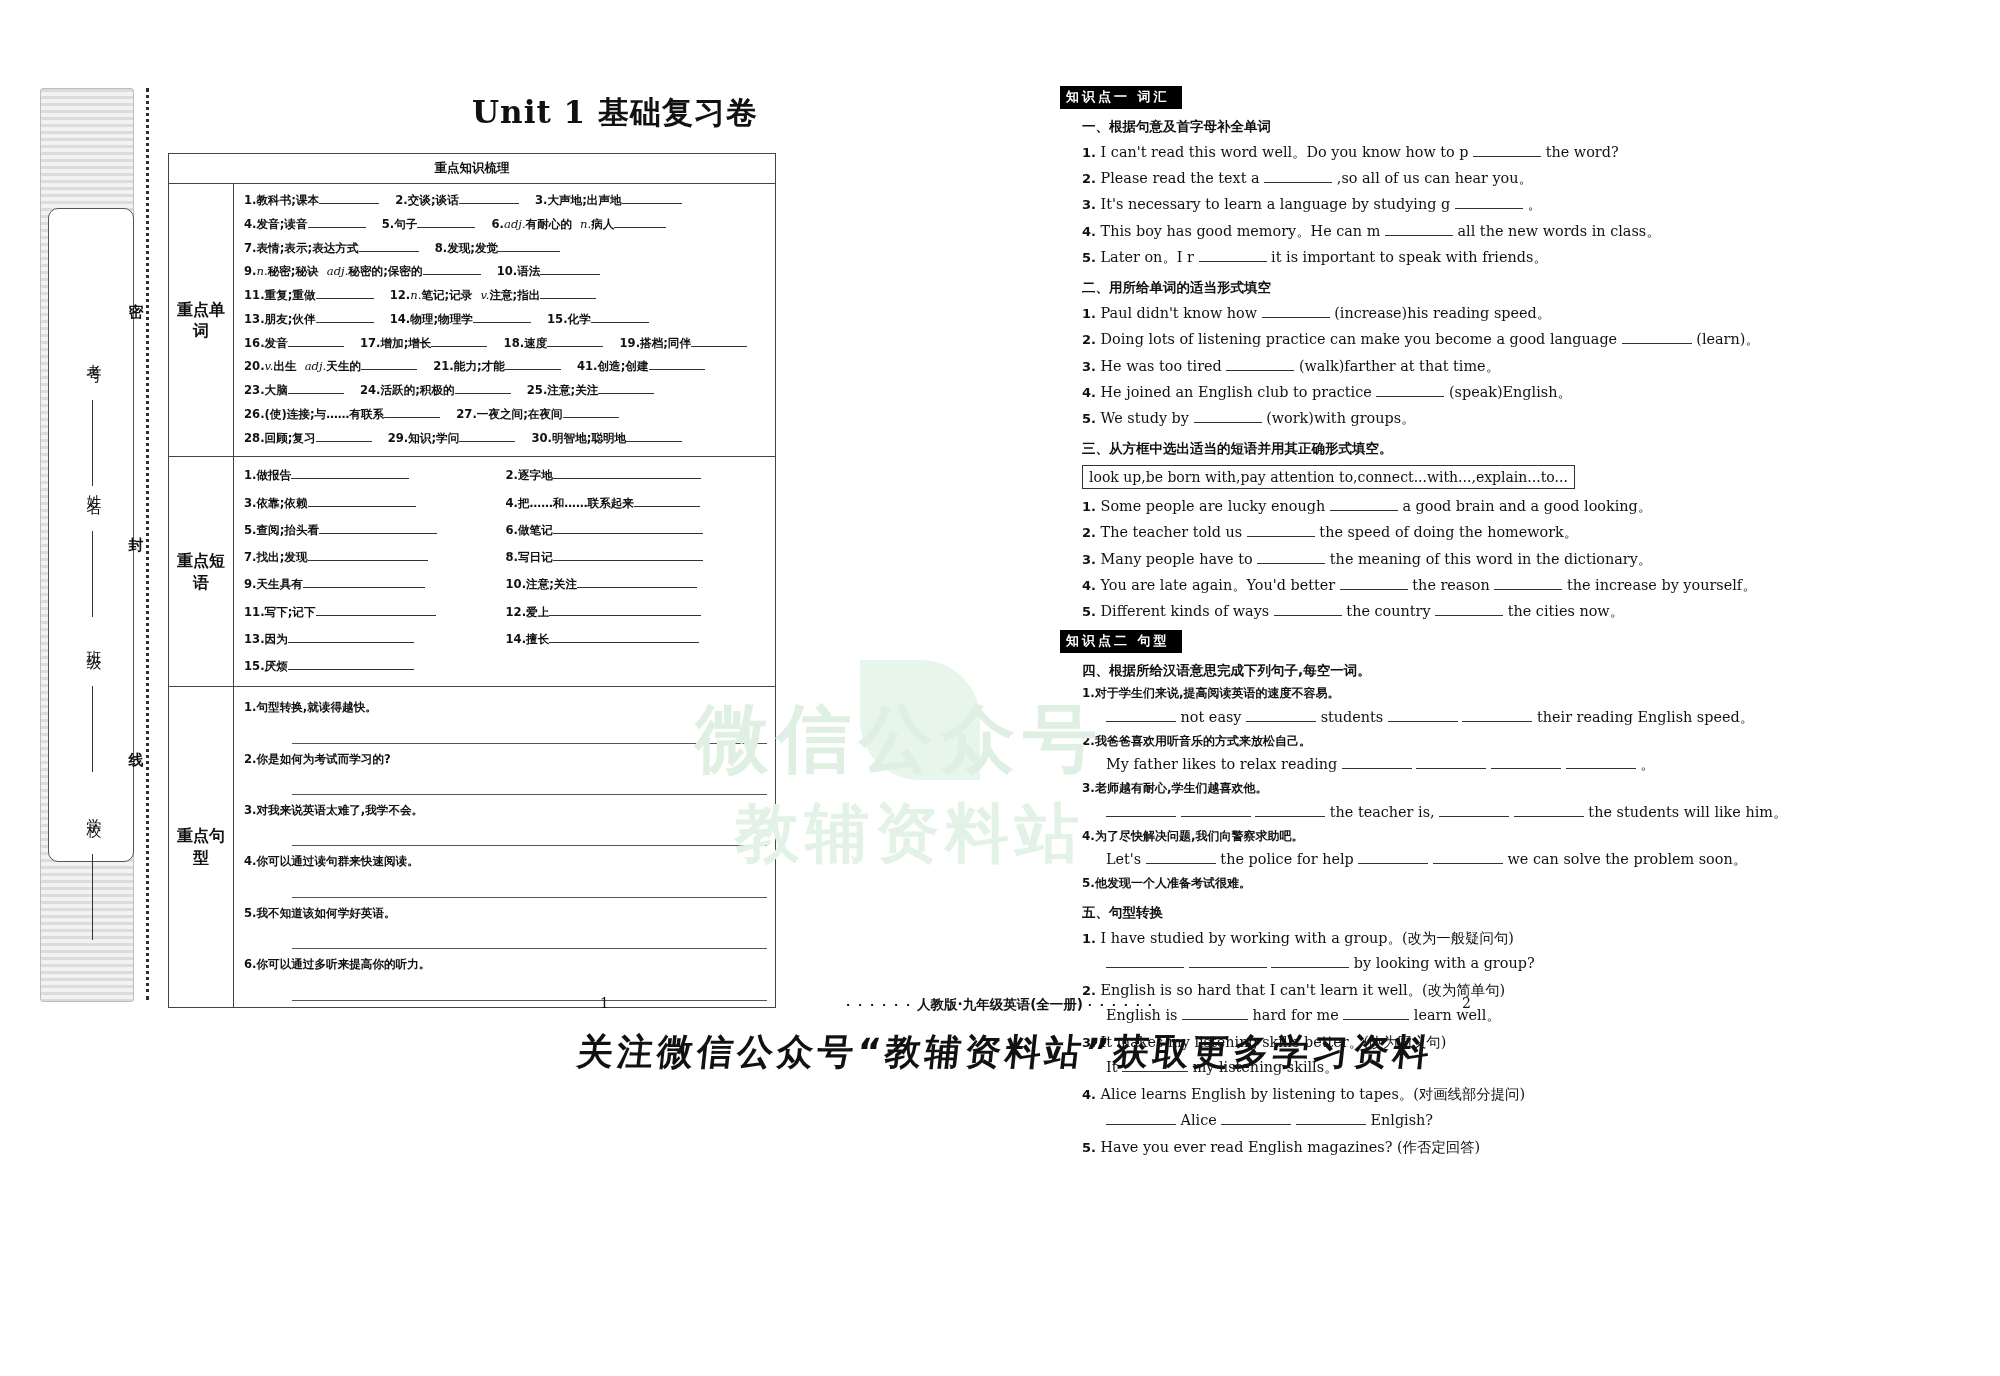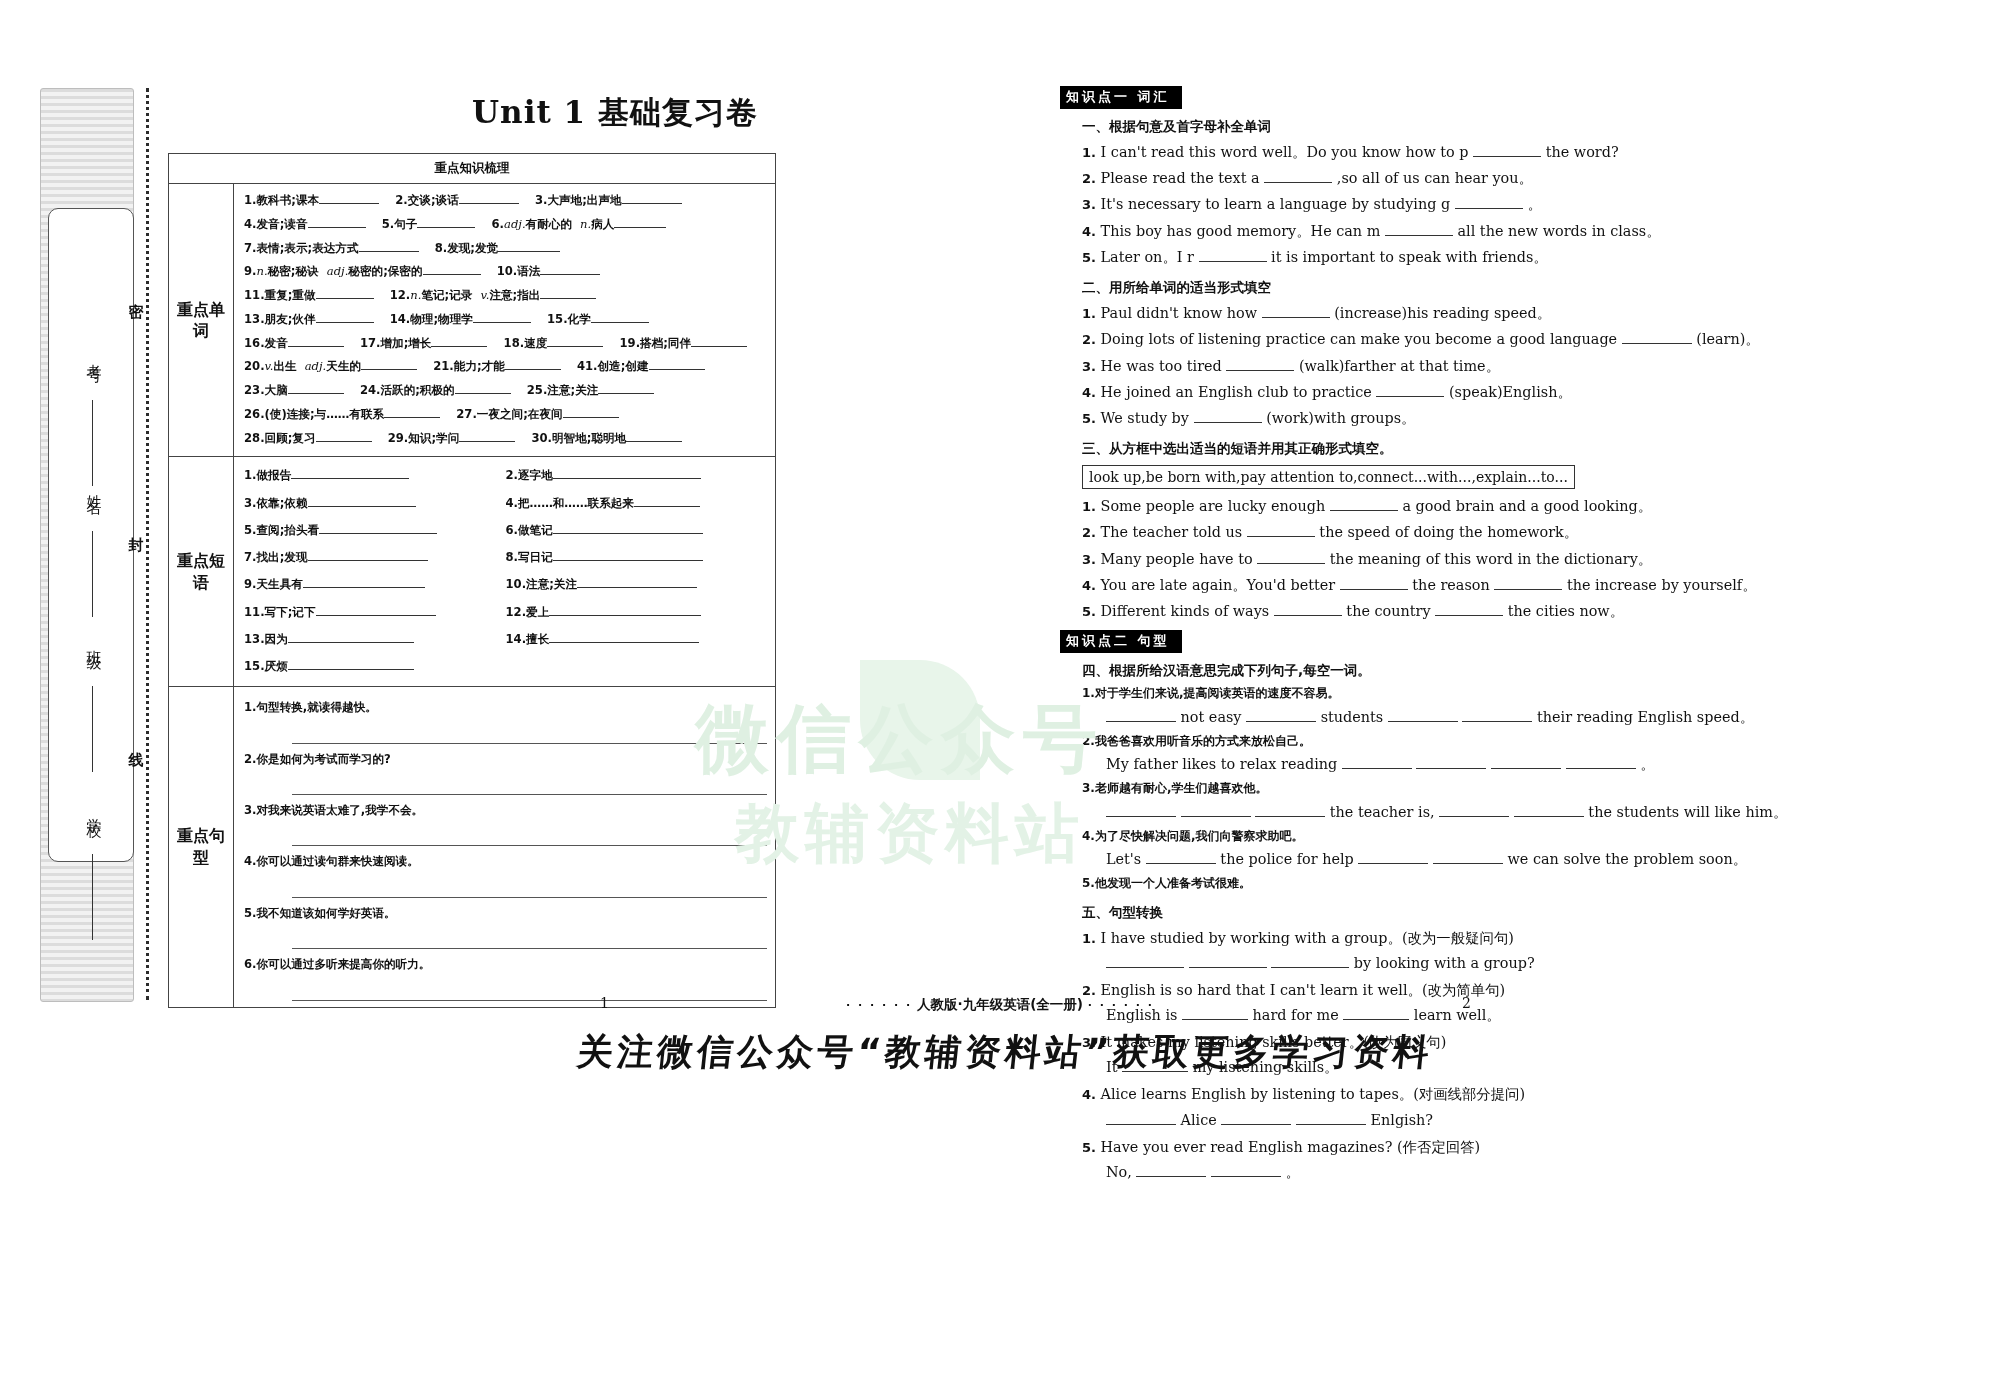--- a/index.html
+++ b/index.html
@@ -249,21 +249,20 @@
     <div id="p5-host">
         <div class="q"><b>1.</b> <span>I have studied by working with a group。(改为一般疑问句)</span></div>
         <div class="sub"><span class="u" style="width:78px"></span> <span class="u" style="width:78px"></span> <span class="u" style="width:78px"></span> <span>by looking with a group?</span></div>
         <div class="q"><b>2.</b> <span>English is so hard that I can't learn it well。(改为简单句)</span></div>
         <div class="sub"><span>English is</span> <span class="u" style="width:66px"></span> <span>hard for me</span> <span class="u" style="width:66px"></span> <span>learn well。</span></div>
         <div class="q"><b>3.</b> <span>It makes my listening skills better。(改为同义句)</span></div>
         <div class="sub"><span>It</span> <span class="u" style="width:66px"></span> <span>my listening skills。</span></div>
         <div class="q"><b>4.</b> <span>Alice learns English by listening to tapes。(对画线部分提问)</span></div>
         <div class="sub"><span class="u" style="width:70px"></span> <span>Alice</span> <span class="u" style="width:70px"></span> <span class="u" style="width:70px"></span> <span>Enlgish?</span></div>
         <div class="q"><b>5.</b> <span>Have you ever read English magazines? (作否定回答)</span></div>
-        <div class="sub"><span>No,</span> <span class="u" style="width:70px"></span> <span class="u" style="width:70px"></span> <span>。</span></div>
       </div>
   </div>
 
   <div class="wmleaf"></div>
   <div class="wm">微信公众号</div>
   <div class="wm2">教辅资料站</div>
 
   <div class="pgn" style="left:600px;top:995px;">1</div>
   <div class="pgn" style="left:1462px;top:995px;">2</div>
   <div class="footcenter">

